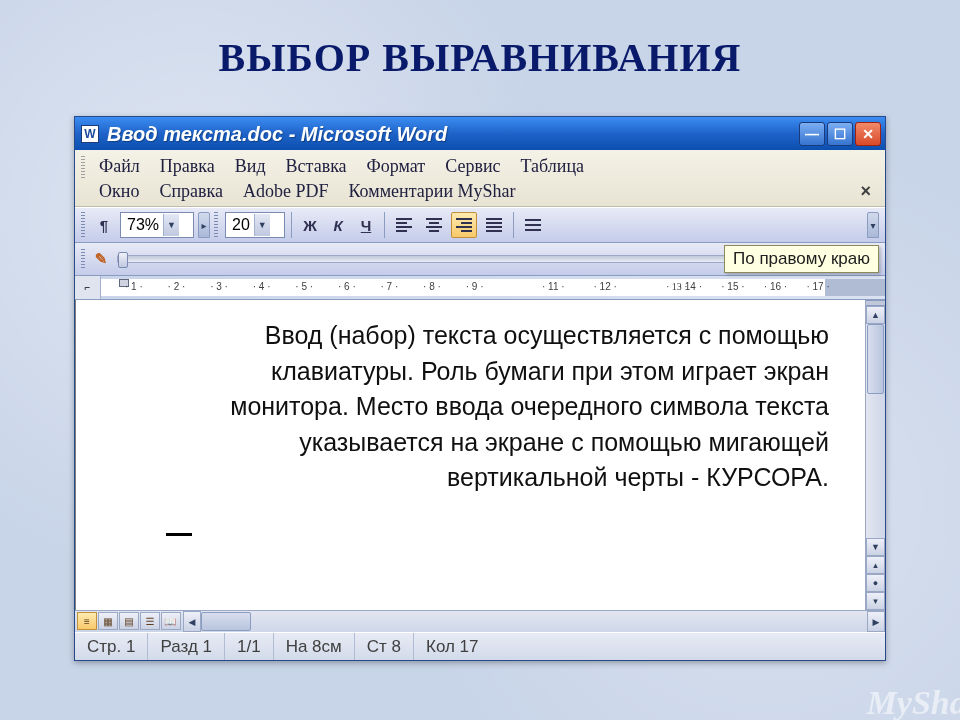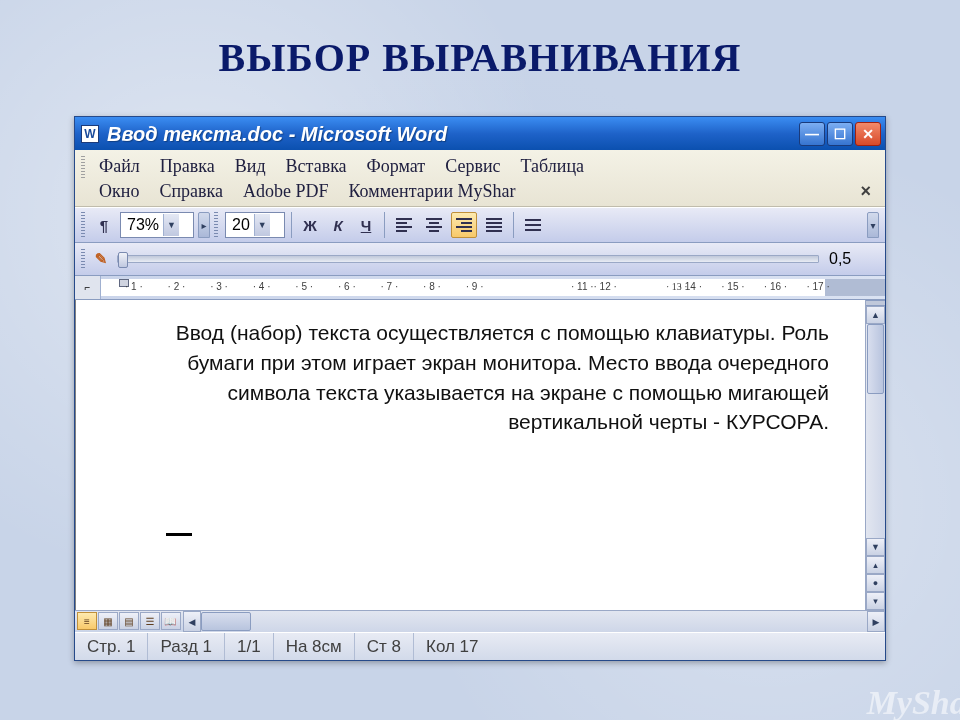--- a/index.html
+++ b/index.html
@@ -285,21 +285,21 @@
   .doc-area {
     display: flex;
     background: #808080;
     height: 310px;
   }
   .doc-page {
     flex: 1;
     background: white;
     padding: 18px 36px 18px 90px;
     font-family: Verdana, sans-serif;
-    font-size: 21px;
+    font-size: 25px;
     line-height: 1.42;
     text-align: right;
     color: #101010;
     border-left: 1px solid #808080;
     position: relative;
     overflow: hidden;
   }
   .doc-cursor {
     position: absolute;
     left: 90px;
@@ -519,38 +519,39 @@
 
   <div class="toolbar2">
     <div class="grip" style="width:4px;height:20px;background:repeating-linear-gradient(to bottom,#7a8ab0 0 1px,transparent 1px 3px);"></div>
     <div class="tb-btn" style="color:#c06020">✎</div>
     <div class="slider-track">
       <div class="slider-thumb"></div>
     </div>
     <div class="tb-combo" style="width:56px;border:none;background:transparent;">
       <span>0,5</span>
     </div>
+    <div class="tooltip">По правому краю</div>
   </div>
 
   <div class="ruler-area">
     <div class="ruler-corner">⌐</div>
     <div class="ruler">
       <div class="indent"></div>
       <div class="gray-end"></div>
     <div class="tick" style="left: 24px;">· 1 ·</div>
         <div class="tick" style="left: 66.5882px;">· 2 ·</div>
         <div class="tick" style="left: 109.176px;">· 3 ·</div>
         <div class="tick" style="left: 151.765px;">· 4 ·</div>
         <div class="tick" style="left: 194.353px;">· 5 ·</div>
         <div class="tick" style="left: 236.941px;">· 6 ·</div>
         <div class="tick" style="left: 279.529px;">· 7 ·</div>
         <div class="tick" style="left: 322.118px;">· 8 ·</div>
         <div class="tick" style="left: 364.706px;">· 9 ·</div>
         <div class="tick" style="left: 407.294px; margin-top: 35px;">· 10 ·</div>
-        <div class="tick" style="left: 470px;">· 11 ·</div>
+        <div class="tick" style="left: 441px;">· 11 ·</div>
         <div class="tick" style="left: 492.471px;">· 12 ·</div>
         <div class="tick" style="left: 565px; font-family: Liberation Serif, serif;">· 13 ·</div>
         <div class="tick" style="left: 577.647px;">· 14 ·</div>
         <div class="tick" style="left: 620.235px; text-align: right;">· 15 ·</div>
         <div class="tick" style="left: 662.824px;">· 16 ·</div>
         <div class="tick" style="left: 705.412px;">· 17 ·</div>
       </div>
   </div>
 
   <div class="doc-area">

